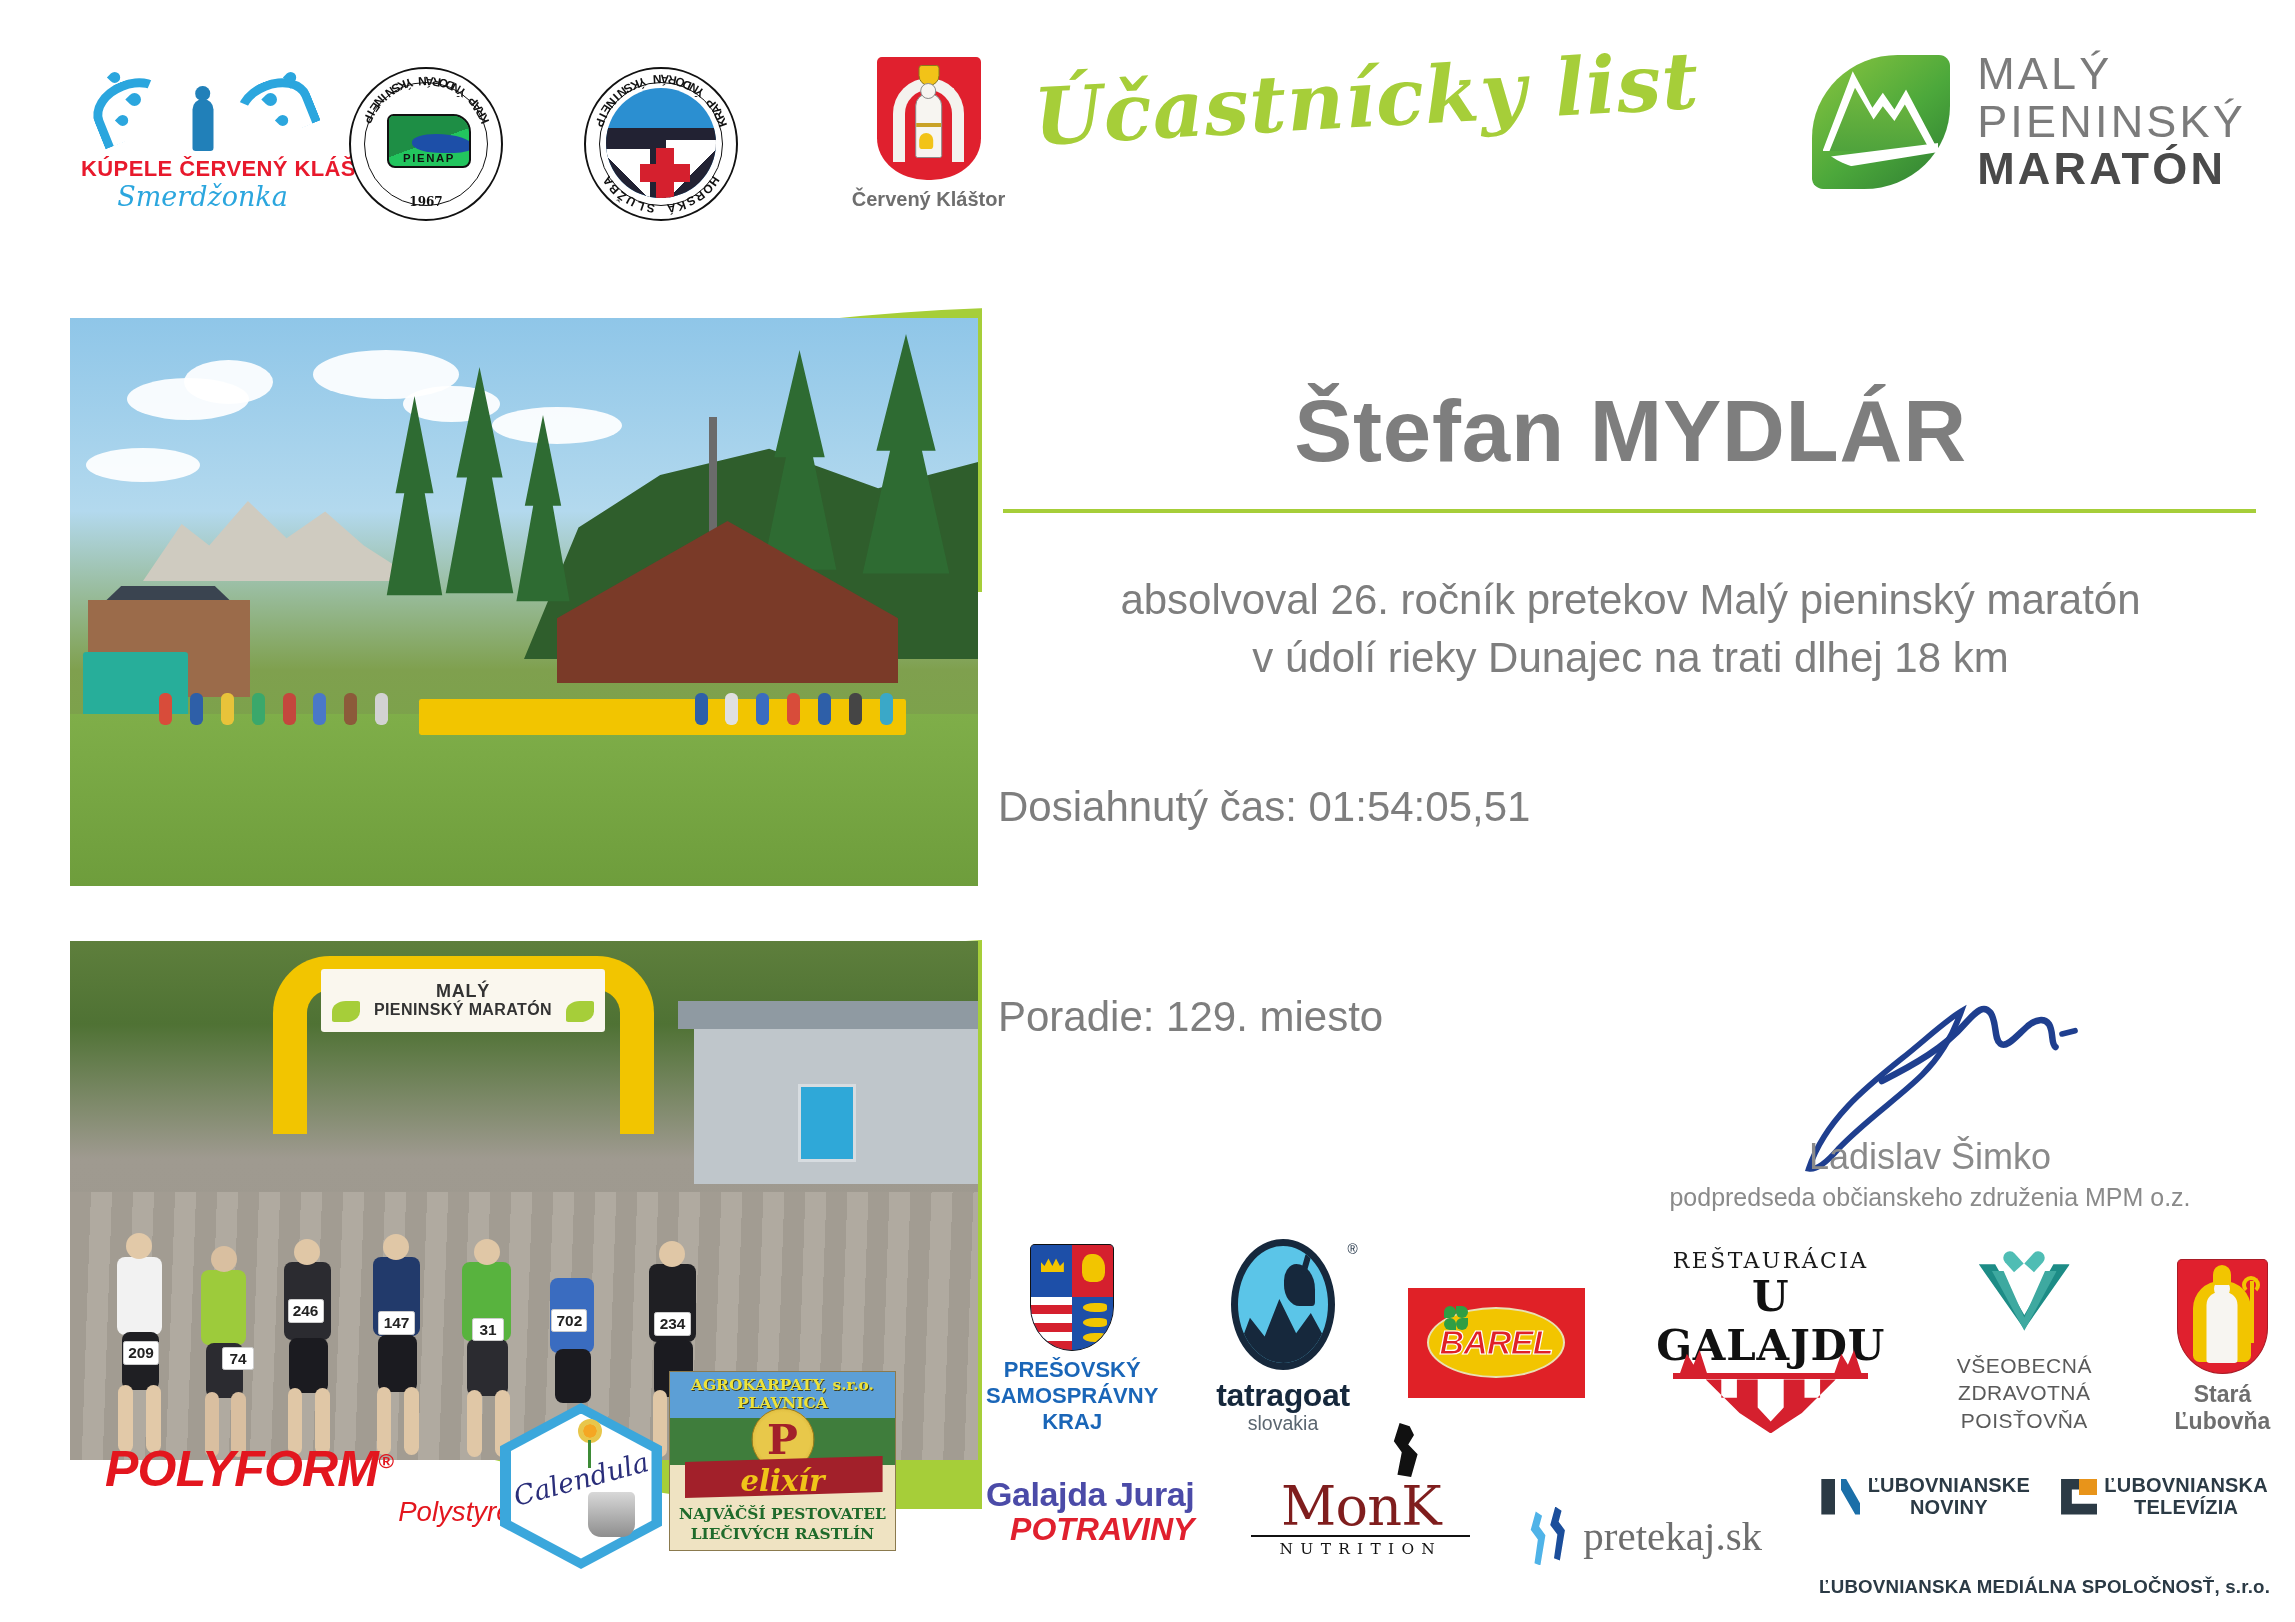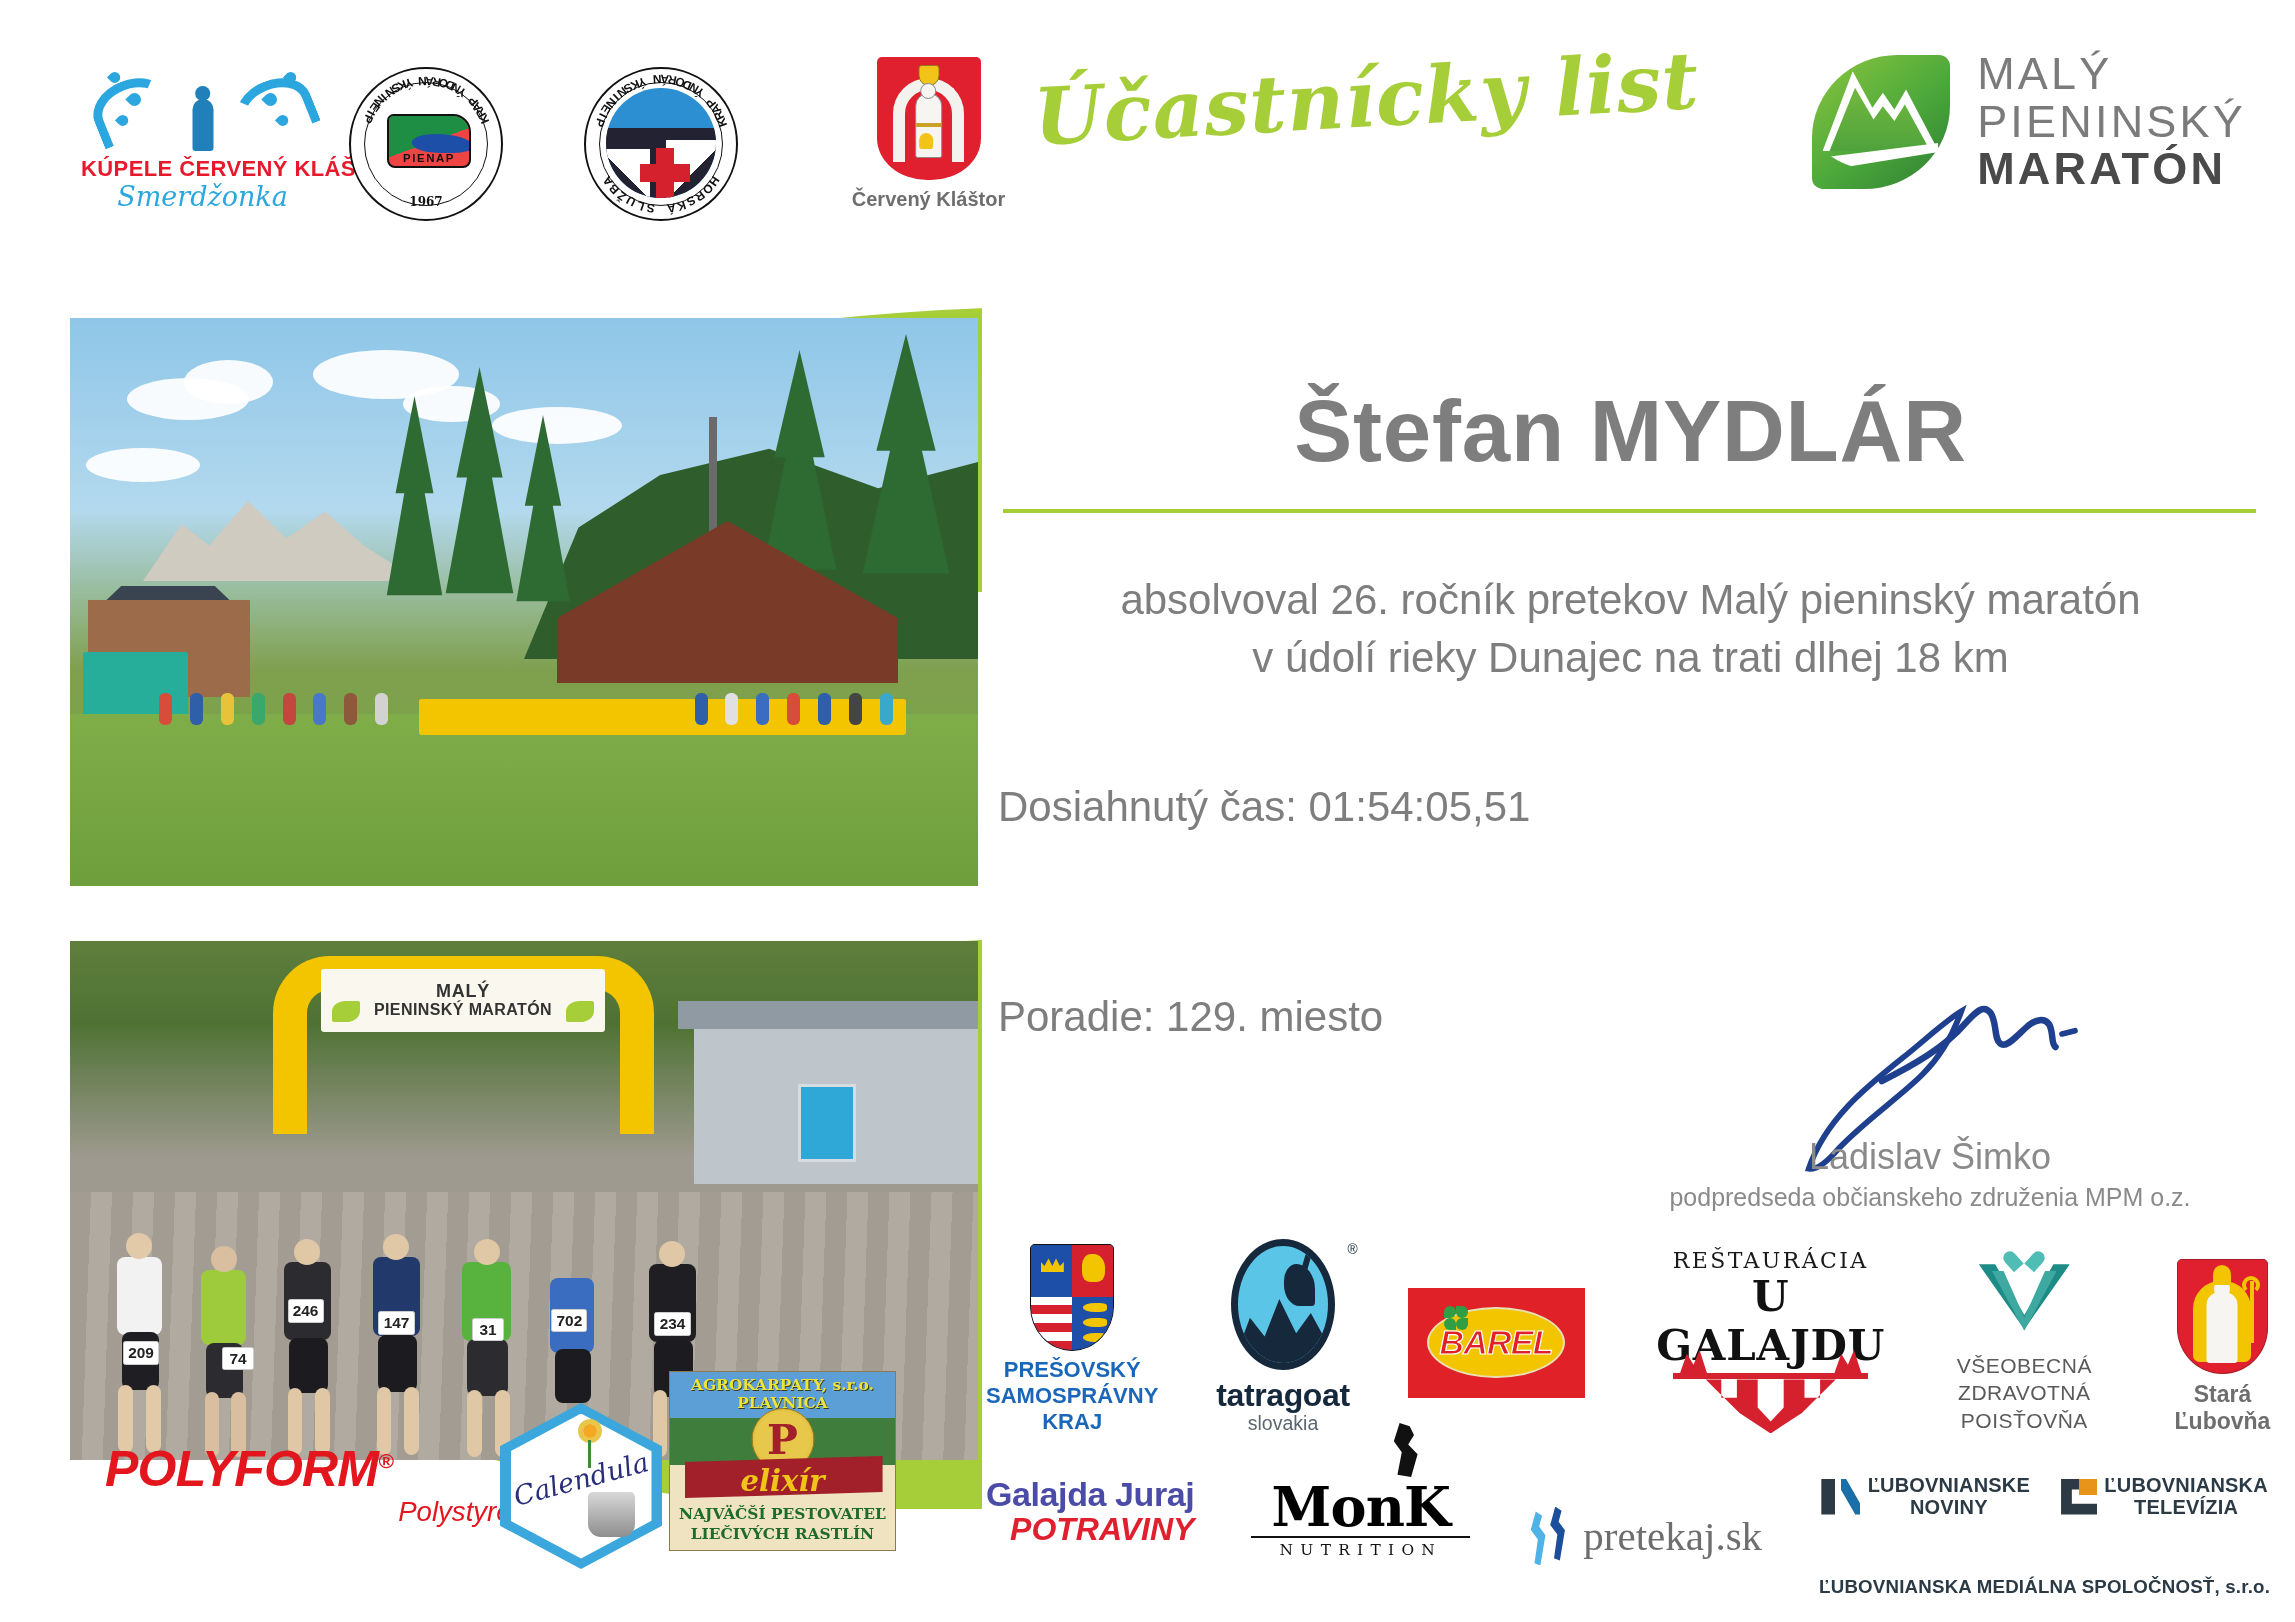--- a/index.html
+++ b/index.html
@@ -45,21 +45,21 @@
           border: 2.4px solid #111; position: relative; background: #fff; }
   .seal-inner { position: absolute; left: 13px; top: 13px; right: 13px; bottom: 13px;
                 border-radius: 50%; border: 1.6px solid #111; }
   .seal-ring-text { position: absolute; inset: 0; }
   .seal-ring-text span {
       position: absolute; left: 50%; top: 50%; font-size: 12px; font-weight: 700;
       color: #111; transform-origin: 0 0; white-space: nowrap;
   }
   .pienap { left: 268px; top: 9.7px; }
   .pienap-shape { position: absolute; left: 36px; top: 45px; width: 84px; height: 54px;
-      background: #ef4444; border: 2px solid #111; border-radius: 6.5px 18px 8px 8px;
+      background: #22c55e; border: 2px solid #111; border-radius: 6.5px 18px 8px 8px;
       overflow: hidden; }
   .pienap-green { position: absolute; left: 0; top: 0; width: 100%; height: 100%;
       background: linear-gradient(160deg,#1E8E45 0%,#1E8E45 52%, transparent 52%); }
   .pienap-blue { position: absolute; left: 23px; top: 18px; width: 60px; height: 19.5px;
       background: #1D4FA8; border-radius: 40% 60% 30% 50%; }
   .pienap-word { position: absolute; bottom: 1.6px; left: 0; width: 100%;
       font-size: 11.4px; font-weight: 800; letter-spacing: 1.6px; text-align: center; color:#111; }
   .pienap-year { position: absolute; bottom: 9.7px; left: 0; width: 100%;
       font-size: 12px; font-weight: 700; text-align: center; color: #111;
       font-family: "DejaVu Serif", serif; }
@@ -374,22 +374,22 @@
 
   
   .gj-1 { font-size: 34px; font-weight: 700; color: #4B4BA8; letter-spacing: -0.4px; }
   .gj-2 { font-size: 32px; font-weight: 800; font-style: italic; color: #E0202E;
       text-align: right; margin-top: -3.2px; }
 
   
   .monk-wrap { position: relative; width: 219px; }
   .monk-fig { position: absolute; left: 136px; top: -52px; width: 36px; height: 54px;
       background: #111; clip-path: polygon(34% 0,62% 6%,74% 22%,58% 40%,84% 58%,66% 100%,28% 96%,40% 54%,18% 34%); }
-  .monk-txt { font-family: "DejaVu Serif", serif; font-size: 54px; font-weight: 700;
-      color: #000000; letter-spacing: -0.8px; }
+  .monk-txt { font-family: "DejaVu Serif", serif; font-size: 54px; font-weight: 400;
+      color: #7f1d1d; letter-spacing: -0.8px; }
   .monk-rule { height: 2.4px; background: #111; margin-top: -3.2px; }
   .monk-sub { font-family: "DejaVu Serif", serif; font-size: 15.4px; letter-spacing: 7.3px;
       color: #111; margin-top: 2.4px; }
 
   
   .pk-wrap { display: flex; align-items: center; gap: 4px; font-family: Liberation Serif, serif; }
   .pk-runners { position: relative; width: 52px; height: 63px; }
   .pk-r1, .pk-r2 { position: absolute; width: 21px; height: 54px; }
   .pk-r1 { left: 0; top: 6.5px; background:#4FB3E8;
       clip-path: polygon(40% 0,70% 8%,56% 28%,86% 44%,62% 100%,34% 96%,50% 52%,16% 34%); }

